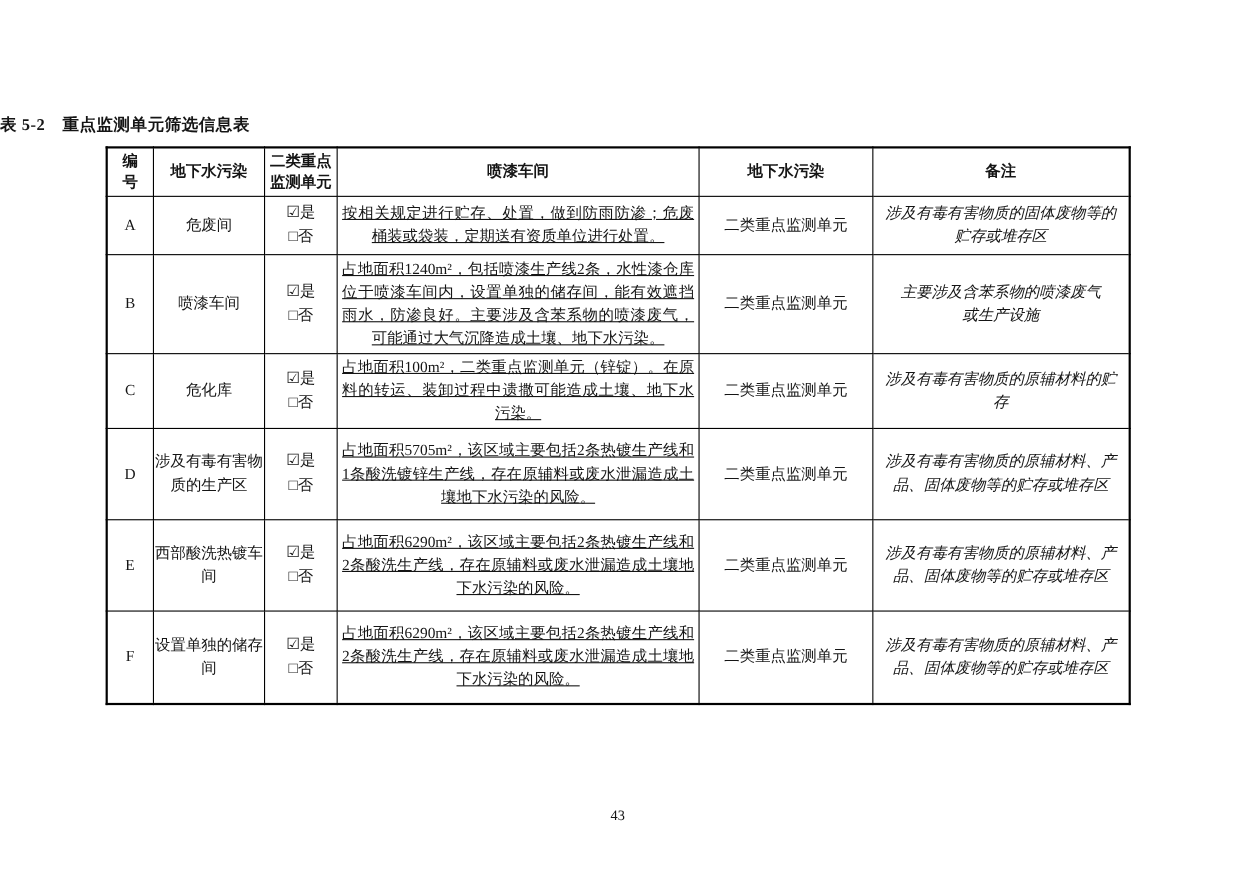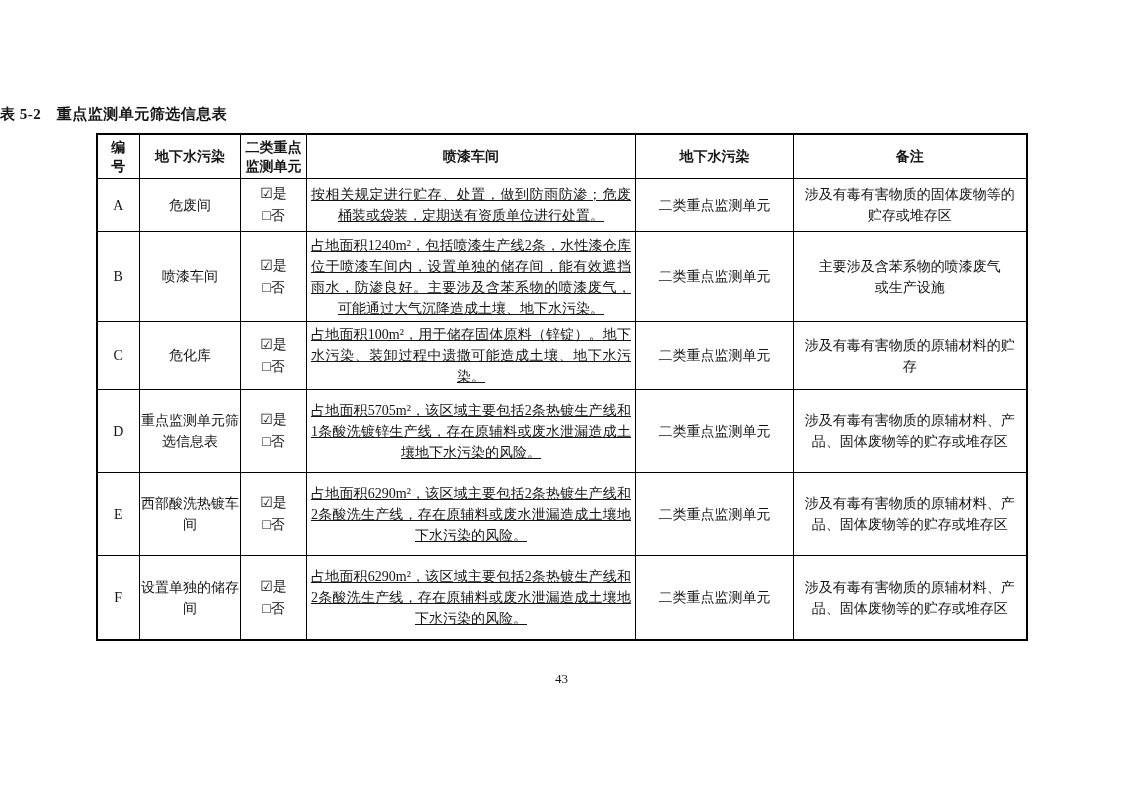--- a/index.html
+++ b/index.html
@@ -57,31 +57,32 @@
   .cell-basis {
     text-align: justify;
     text-align-last: center;
     padding: 2px 4px;
     text-decoration: underline;
   }
   .cell-remark {
     text-align: center;
     white-space: pre-line;
     padding: 2px 4px;
+    font-style: italic;
   }
   .checkbox-cell { text-align: center; }
   .checkbox-line { display: block; line-height: 22px; }
   tr.row-a td { height: 48px; }
   tr.row-b td { height: 85px; }
   tr.row-c td { height: 63px; }
   tr.row-d td { height: 78px; }
   tr.row-e td { height: 78px; }
   tr.row-f td { height: 79px; }
   .page-footer {
-    margin-top: 30px;
+    margin-top: 92px;
     text-align: center;
     font-size: 13px;
     line-height: 16px;
   }
 </style>
 </head>
 <body>
 
 <div class="page">
 
@@ -131,27 +132,27 @@
         <td class="cell-remark">主要涉及含苯系物的喷漆废气
 或生产设施</td>
       </tr>
       <tr class="row-c">
         <td class="cell-id">C</td>
         <td class="cell-name">危化库</td>
         <td class="checkbox-cell">
           <span class="checkbox-line">☑是</span>
           <span class="checkbox-line">□否</span>
         </td>
-        <td class="cell-basis">占地面积100m²，用于储存固体原料（锌锭）。地下水污染、装卸过程中遗撒可能造成土壤、地下水污染。</td>
+        <td class="cell-basis">占地面积100m²，二类重点监测单元（锌锭）。在原料的转运、装卸过程中遗撒可能造成土壤、地下水污染。</td>
         <td class="cell-category">二类重点监测单元</td>
         <td class="cell-remark">涉及有毒有害物质的原辅材料的贮存</td>
       </tr>
       <tr class="row-d">
         <td class="cell-id">D</td>
-        <td class="cell-name">重点监测单元筛选信息表</td>
+        <td class="cell-name">涉及有毒有害物质的生产区</td>
         <td class="checkbox-cell">
           <span class="checkbox-line">☑是</span>
           <span class="checkbox-line">□否</span>
         </td>
         <td class="cell-basis">占地面积5705m²，该区域主要包括2条热镀生产线和1条酸洗镀锌生产线，存在原辅料或废水泄漏造成土壤地下水污染的风险。</td>
         <td class="cell-category">二类重点监测单元</td>
         <td class="cell-remark">涉及有毒有害物质的原辅材料、产品、固体废物等的贮存或堆存区</td>
       </tr>
       <tr class="row-e">
         <td class="cell-id">E</td>

